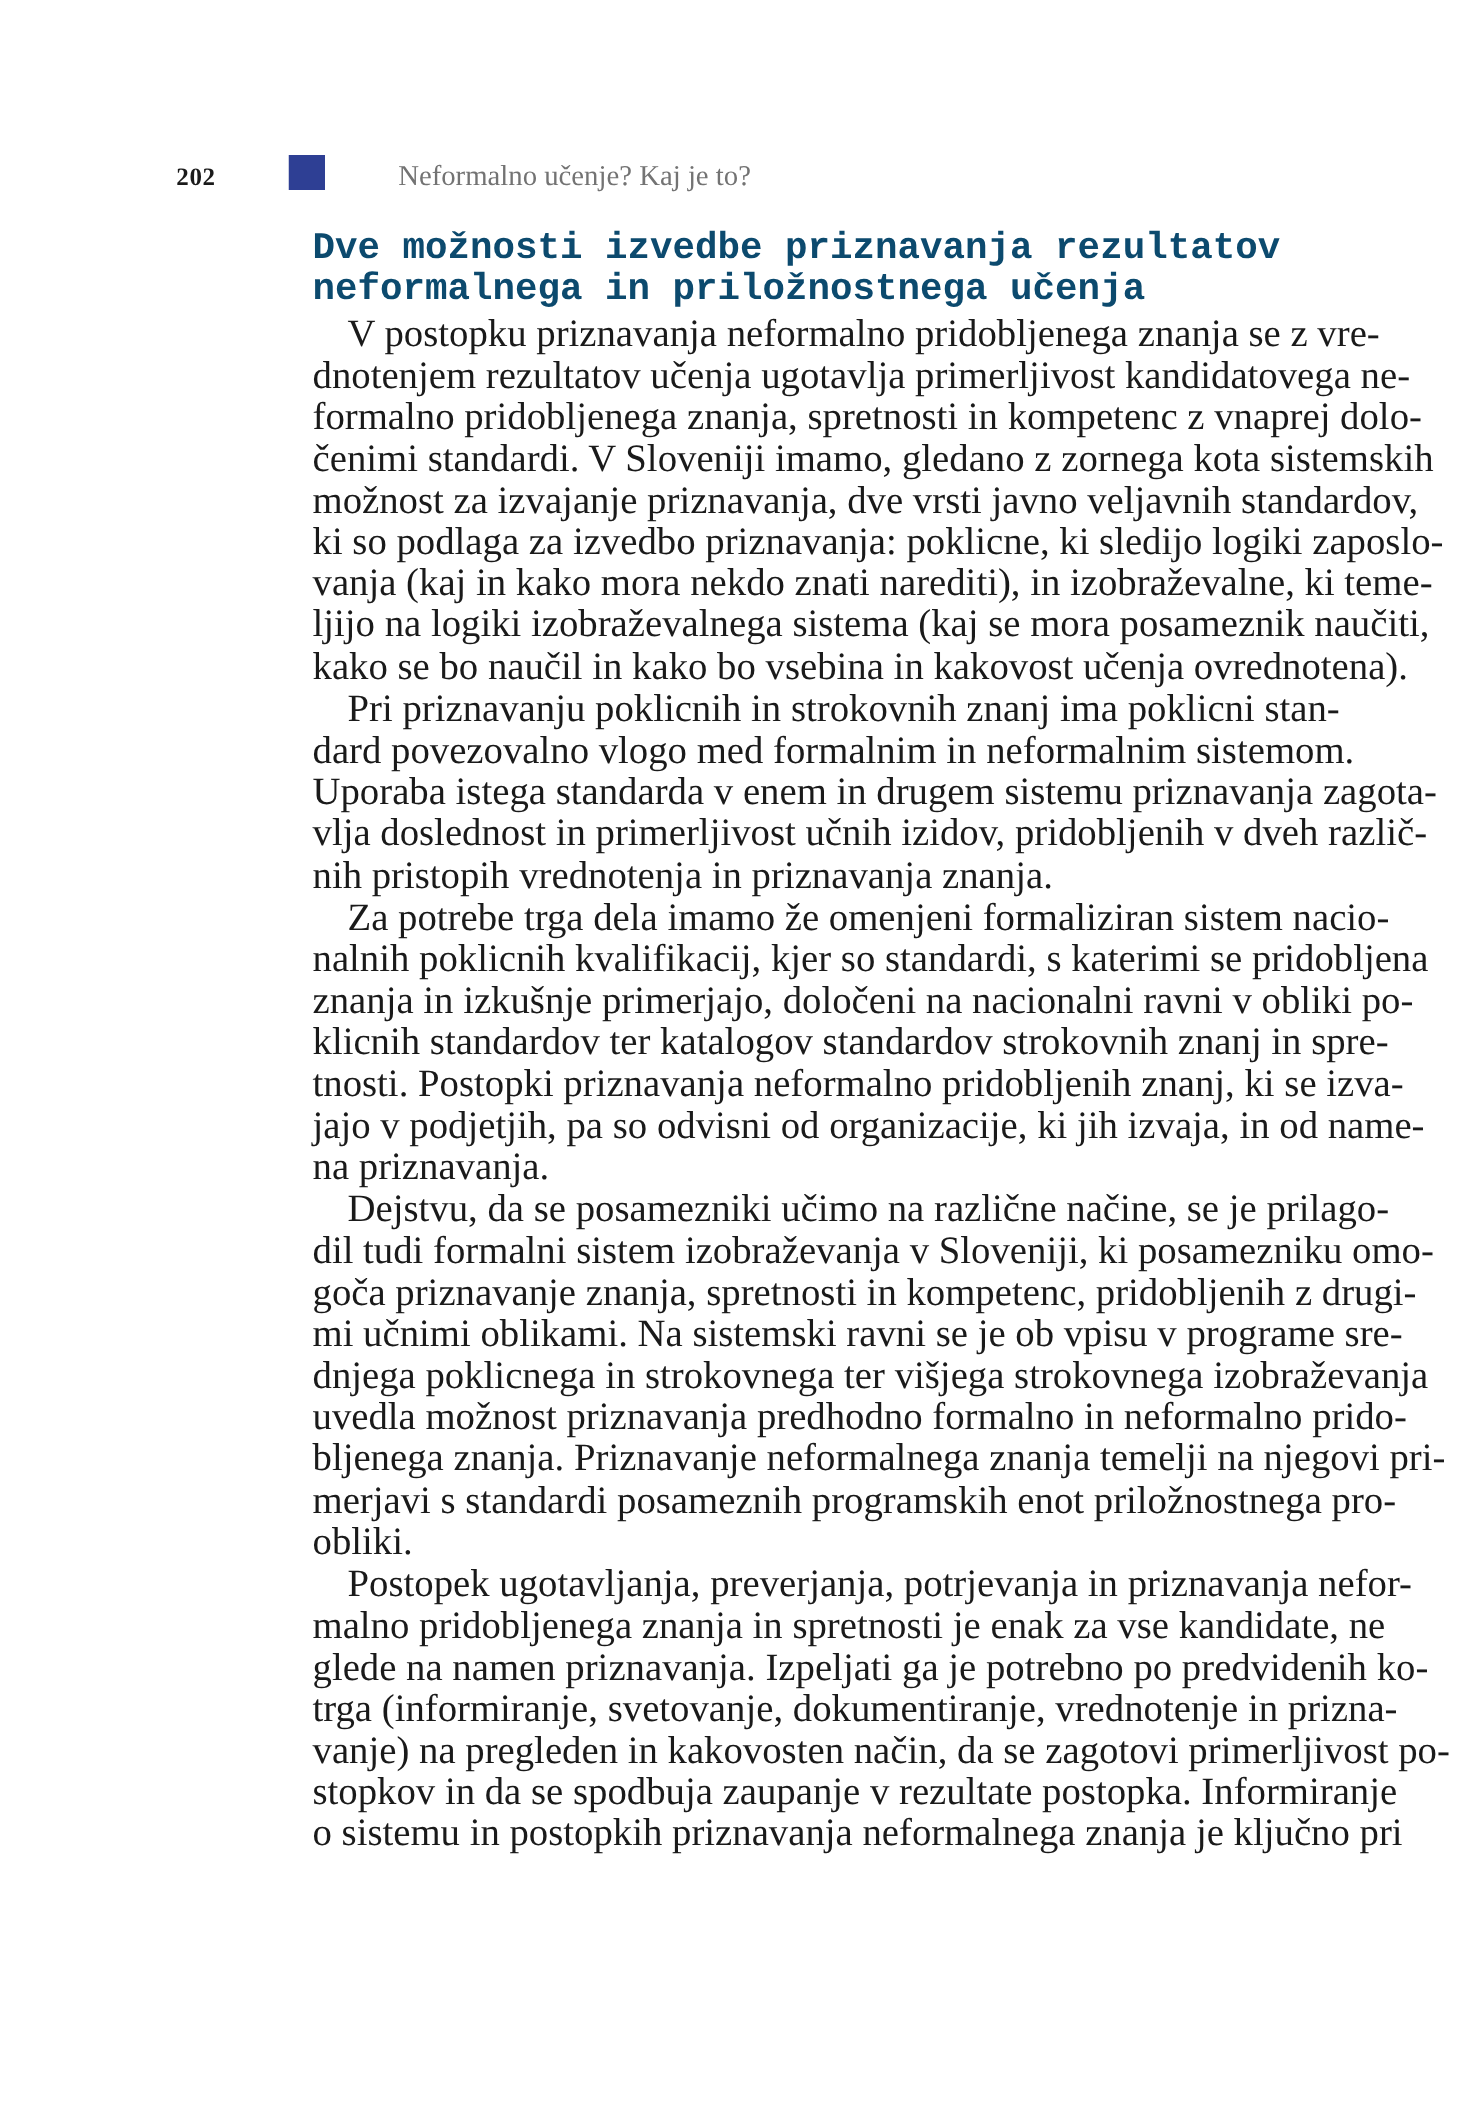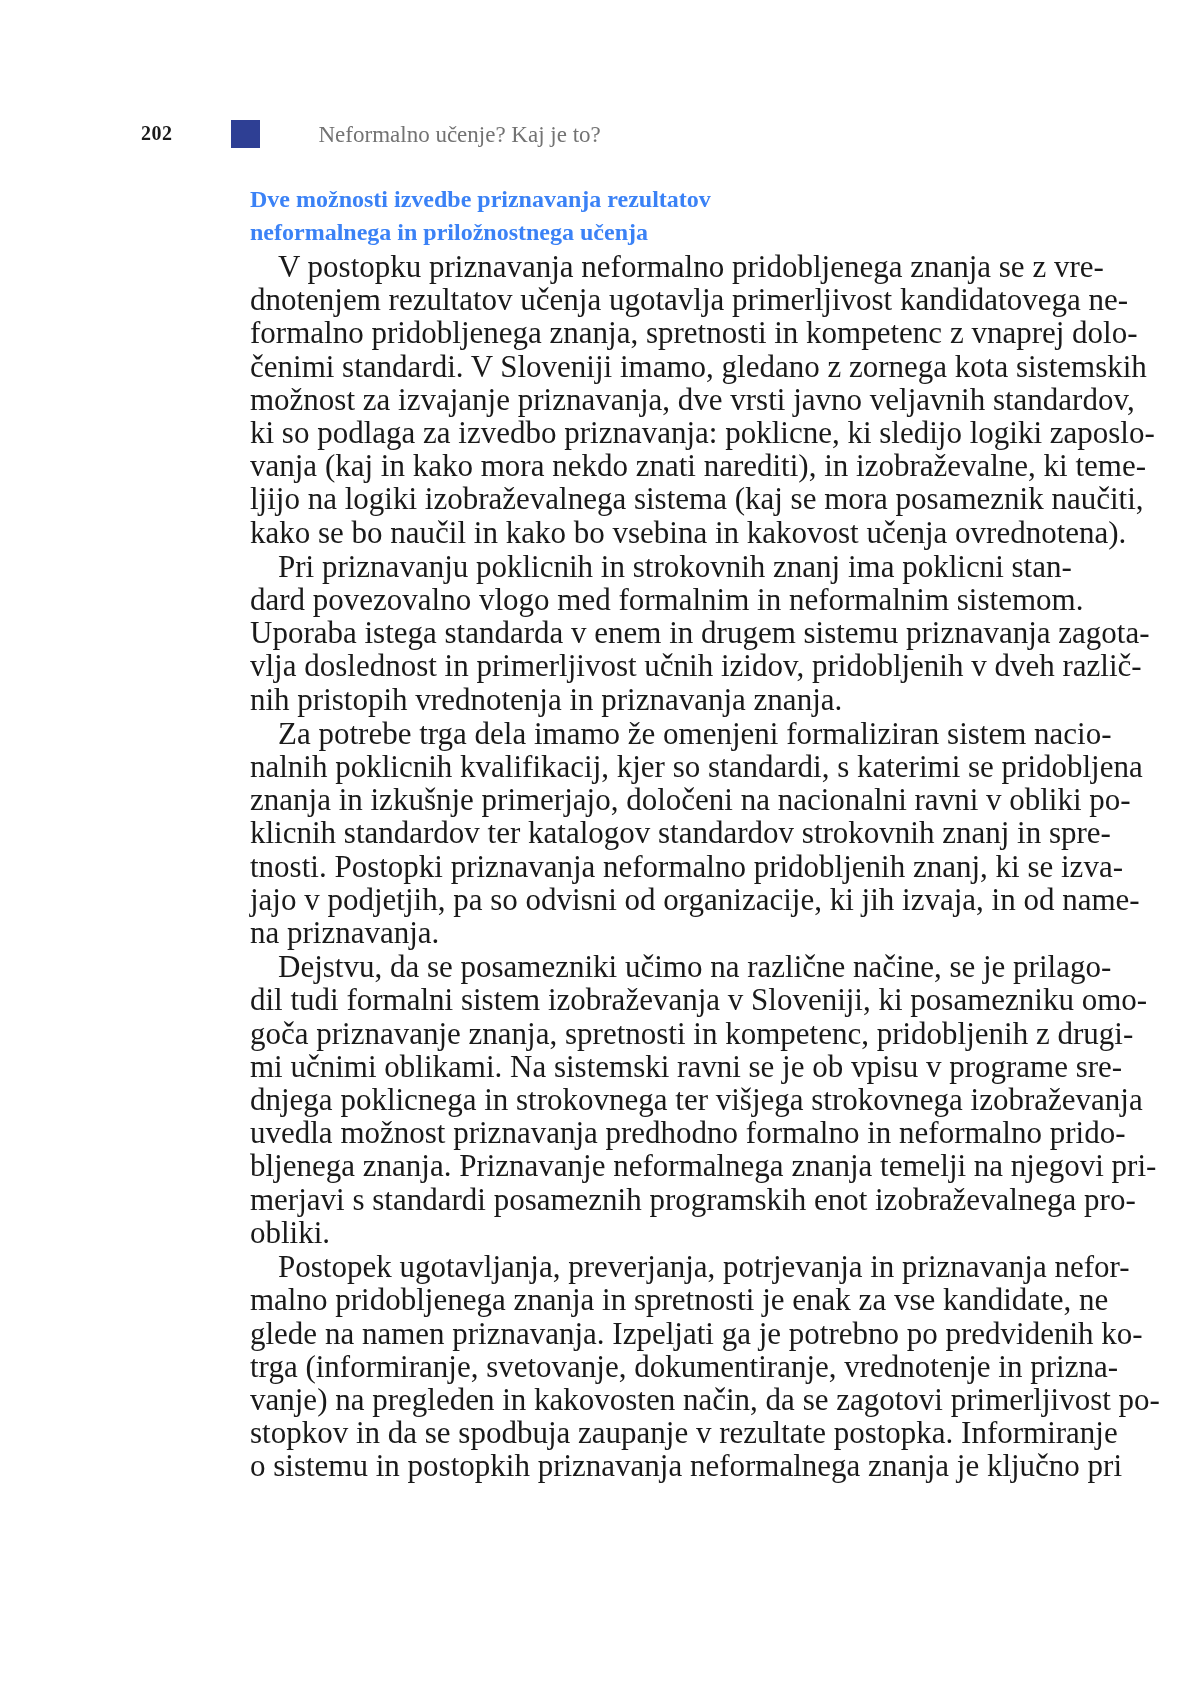--- a/index.html
+++ b/index.html
@@ -14,21 +14,21 @@
       overflow: hidden;
       font-family: "Liberation Serif", "DejaVu Serif", serif;
       color: #1a1a1a;
     }
     .running-head {
       position: absolute;
       left: 141px;
       top: 122px;
       height: 32px;
       display: flex;
-      align-items: flex-start;
+      align-items: flex-end;
       white-space: nowrap;
       gap: 48px;
     }
     .page-number {
       font-family: "Liberation Serif", serif;
       font-weight: bold;
       font-size: 20px;
       color: #1a1a1a;
       letter-spacing: 0.5px;
     }
@@ -46,24 +46,24 @@
       font-size: 23px;
       color: #737373;
     }
     .content {
       position: absolute;
       left: 250px;
       top: 183px;
       width: 775px;
     }
     .section-heading {
-      font-family: Liberation Serif, serif;
+      font-family: Liberation Mono, monospace;
       font-weight: bold;
-      color: #3b82f6;
-      font-size: 24px;
+      color: #0c4a6e;
+      font-size: 30px;
       line-height: 33px;
       margin: 0;
     }
     .section-heading .hl { display: block; white-space: nowrap; }
     .body-text {
       font-size: 31px;
       line-height: 33.2px;
       margin: 0;
     }
     .para {
@@ -130,21 +130,21 @@
         <span class="line last">na priznavanja.</span>
       </p>
       <p class="para">
         <span class="line indent">Dejstvu, da se posamezniki učimo na različne načine, se je prilago-</span>
         <span class="line">dil tudi formalni sistem izobraževanja v Sloveniji, ki posamezniku omo-</span>
         <span class="line">goča priznavanje znanja, spretnosti in kompetenc, pridobljenih z drugi-</span>
         <span class="line">mi učnimi oblikami. Na sistemski ravni se je ob vpisu v programe sre-</span>
         <span class="line">dnjega poklicnega in strokovnega ter višjega strokovnega izobraževanja</span>
         <span class="line">uvedla možnost priznavanja predhodno formalno in neformalno prido-</span>
         <span class="line">bljenega znanja. Priznavanje neformalnega znanja temelji na njegovi pri-</span>
-        <span class="line">merjavi s standardi posameznih programskih enot izobraževalnega pro-</span>
+        <span class="line">merjavi s standardi posameznih programskih enot priložnostnega pro-</span>
         <span class="line last">obliki.</span>
       </p>
       <p class="para">
         <span class="line indent">Postopek ugotavljanja, preverjanja, potrjevanja in priznavanja nefor-</span>
         <span class="line">malno pridobljenega znanja in spretnosti je enak za vse kandidate, ne</span>
         <span class="line">glede na namen priznavanja. Izpeljati ga je potrebno po predvidenih ko-</span>
         <span class="line">trga (informiranje, svetovanje, dokumentiranje, vrednotenje in prizna-</span>
         <span class="line">vanje) na pregleden in kakovosten način, da se zagotovi primerljivost po-</span>
         <span class="line">stopkov in da se spodbuja zaupanje v rezultate postopka. Informiranje</span>
         <span class="line">o sistemu in postopkih priznavanja neformalnega znanja je ključno pri</span>

